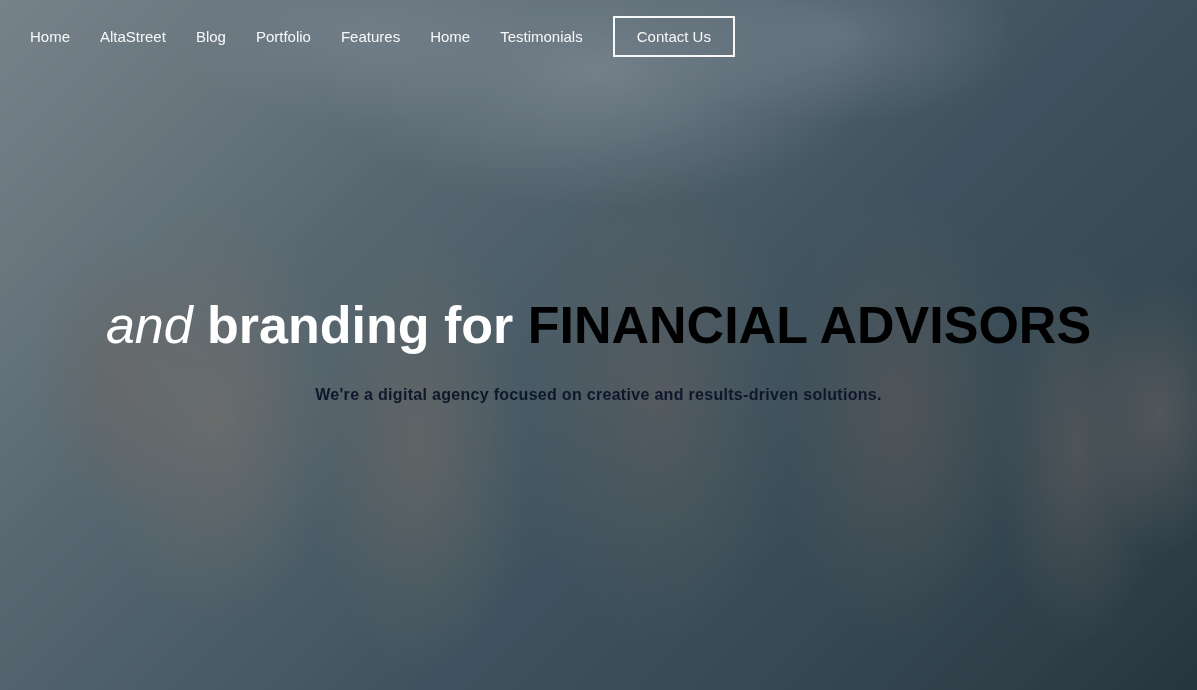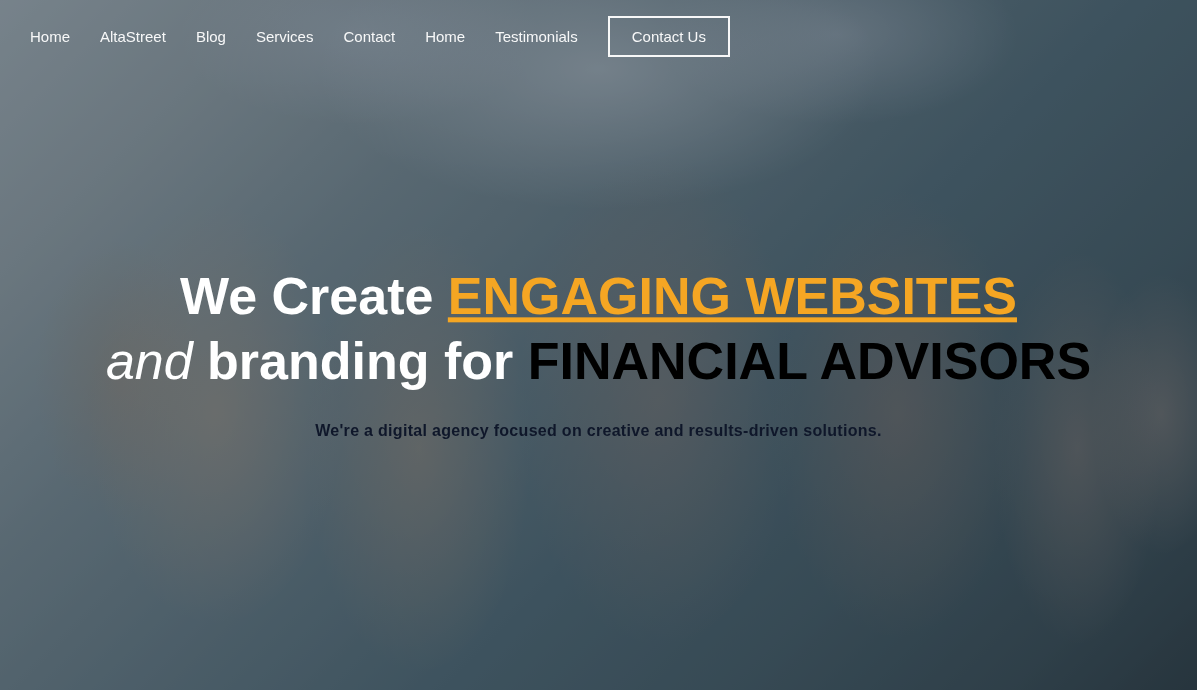--- a/index.html
+++ b/index.html
@@ -206,38 +206,35 @@
     <li>
       <a href="#">Home</a>
     </li>
     <li>
       <a href="#">AltaStreet</a>
     </li>
     <li>
       <a href="#">Blog</a>
     </li>
     <li>
-      <a href="#">Services</a>
-    </li>
-    <li>
-      <a href="#">Contact</a>
+      <a href="#">Portfolio</a>
+    </li>
+    <li>
+      <a href="#">Features</a>
     </li>
     <li>
       <a href="#">Home</a>
     </li>
     <li>
       <a href="#">Testimonials</a>
     </li>
     <li>
       <a class="nav-contact-btn" href="#">Contact Us</a>
     </li>
   </ul>
 </nav>
 
 <div class="hero-content">
-  <div class="hero-headline-1">
-    <span>We Create </span><span class="orange-text">ENGAGING WEBSITES</span>
-  </div>
   <div class="hero-headline-2">
     <em>and</em><span> branding  for </span><span class="orange-text">FINANCIAL ADVISORS</span>
   </div>
   <p class="hero-subtext">We're a digital agency focused on creative and results-driven solutions.</p>
 </div>
 
 </body></html>

